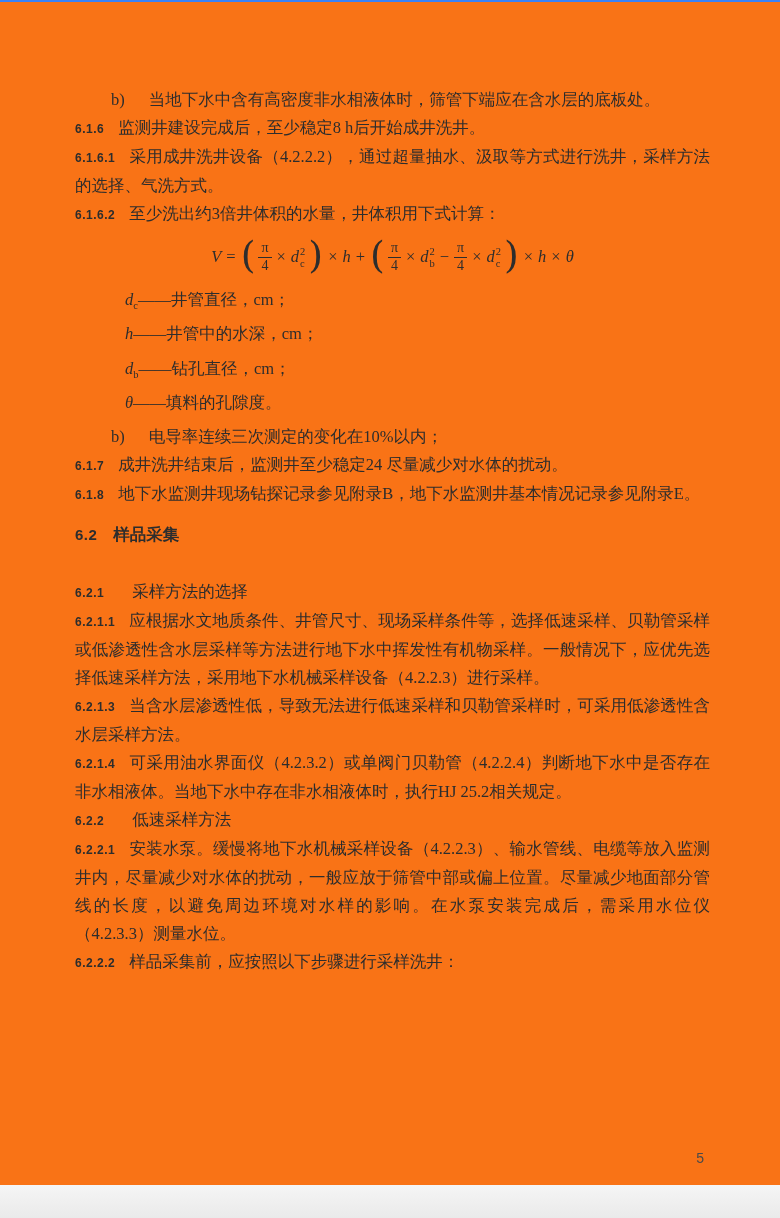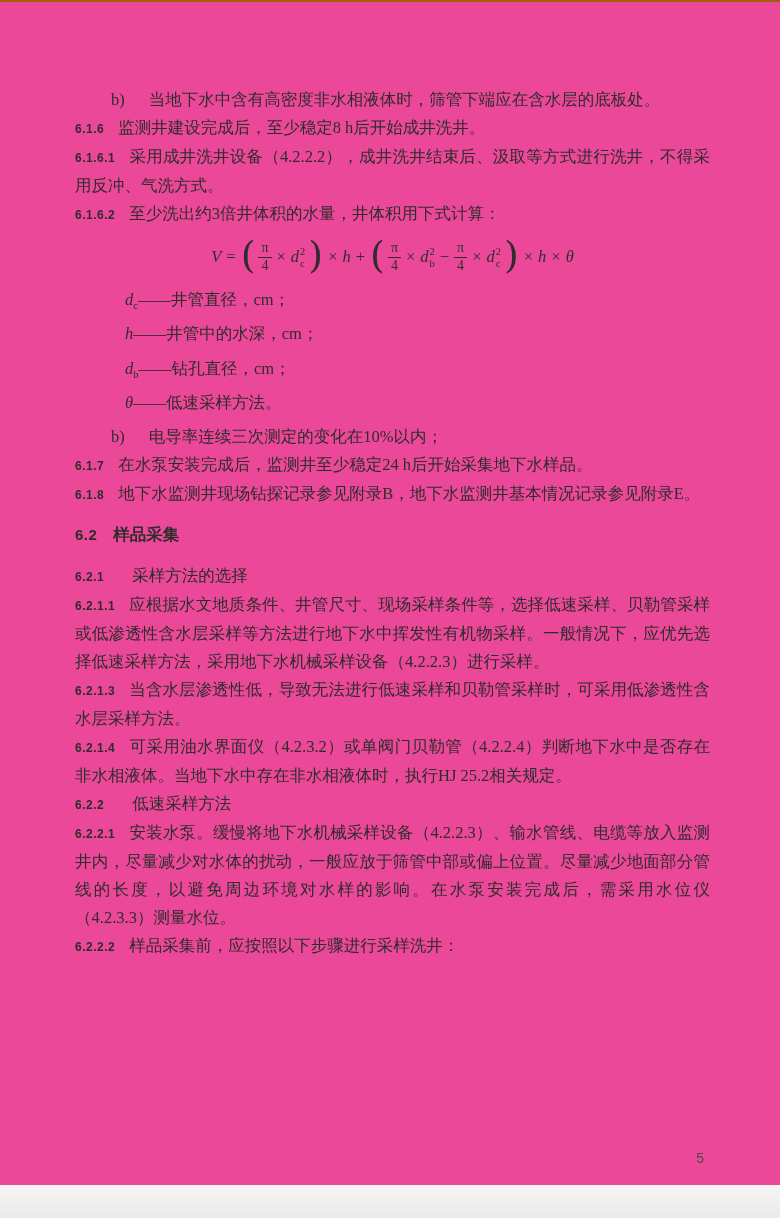--- a/index.html
+++ b/index.html
@@ -4,43 +4,43 @@
 <style>
   html,body{margin:0;padding:0;}
   body{
     width:780px;height:1218px;position:relative;overflow:hidden;
     background:#ffffff;
     font-family:"Liberation Serif","DejaVu Serif",serif;
     color:#2d2d2d;
   }
   .page{
     position:absolute;left:0;top:0;right:0;bottom:33px;
-    background:#ec4899;
-    border-top:2px solid #a16207;
+    background:#f97316;
+    border-top:2px solid #3b82f6;
     box-sizing:border-box;
     padding:84px 70px 0 75px;
     font-size:16.5px;line-height:28px;
     text-align:justify;
   }
   .bottom-strip{
     position:absolute;left:0;right:0;bottom:0;height:33px;
     background:linear-gradient(180deg,#f5f5f5,#eaeaea);
   }
   p{margin:0;}
   .num{
     font-weight:700;
     font-family:"Liberation Sans","DejaVu Sans",sans-serif;
     font-size:12px;
     letter-spacing:.5px;
     margin-right:14px;
   }
   .h2{
     font-weight:700;
     font-family:"Liberation Sans","DejaVu Sans",sans-serif;
-    margin:11px 0 13px 0;
+    margin:11px 0 29px 0;
   }
   .h2 .num{font-size:15px;margin-right:16px;}
   .sub-h .num{margin-right:28px;}
   .li{padding-left:36px;}
   .li .marker{margin-right:24px;}
   
   .formula{
     height:54px;margin:1px 0 2px 0;
     display:flex;align-items:center;justify-content:center;
     font-size:16.5px;gap:3px;text-align:center;
@@ -81,21 +81,21 @@
 
   <p class="li">
     <span class="marker">b)</span><span>当地下水中含有高密度非水相液体时，筛管下端应在含水层的底板处。</span>
   </p>
 
   <p class="clause">
     <span class="num">6.1.6</span><span>监测井建设完成后，至少稳定8 h后开始成井洗井。</span>
   </p>
 
   <p class="clause">
-    <span class="num">6.1.6.1</span><span>采用成井洗井设备（4.2.2.2），成井洗井结束后、汲取等方式进行洗井，不得采用反冲、气洗方式。</span>
+    <span class="num">6.1.6.1</span><span>采用成井洗井设备（4.2.2.2），通过超量抽水、汲取等方式进行洗井，采样方法的选择、气洗方式。</span>
   </p>
 
   <p class="clause">
     <span class="num">6.1.6.2</span><span>至少洗出约3倍井体积的水量，井体积用下式计算：</span>
   </p>
 
   <div class="formula">
     <span class="it">V</span>
     <span class="fop">=</span>
     <span class="bp">(</span>
@@ -152,31 +152,31 @@
     <p class="def-row">
       <span class="sym">d</span><sub>c</sub><span>——井管直径，cm；</span>
     </p>
     <p class="def-row">
       <span class="sym">h</span><sub></sub><span>——井管中的水深，cm；</span>
     </p>
     <p class="def-row">
       <span class="sym">d</span><sub>b</sub><span>——钻孔直径，cm；</span>
     </p>
     <p class="def-row">
-      <span class="sym">θ</span><sub></sub><span>——低速采样方法。</span>
+      <span class="sym">θ</span><sub></sub><span>——填料的孔隙度。</span>
     </p>
   </div>
 
 
   <p class="li">
     <span class="marker">b)</span><span>电导率连续三次测定的变化在10%以内；</span>
   </p>
 
   <p class="clause">
-    <span class="num">6.1.7</span><span>在水泵安装完成后，监测井至少稳定24 h后开始采集地下水样品。</span>
+    <span class="num">6.1.7</span><span>成井洗井结束后，监测井至少稳定24 尽量减少对水体的扰动。</span>
   </p>
   <p class="clause">
     <span class="num">6.1.8</span><span>地下水监测井现场钻探记录参见附录B，地下水监测井基本情况记录参见附录E。</span>
   </p>
 
   <p class="h2">
     <span class="num">6.2</span><span>样品采集</span>
   </p>
 
   <p class="clause sub-h">

